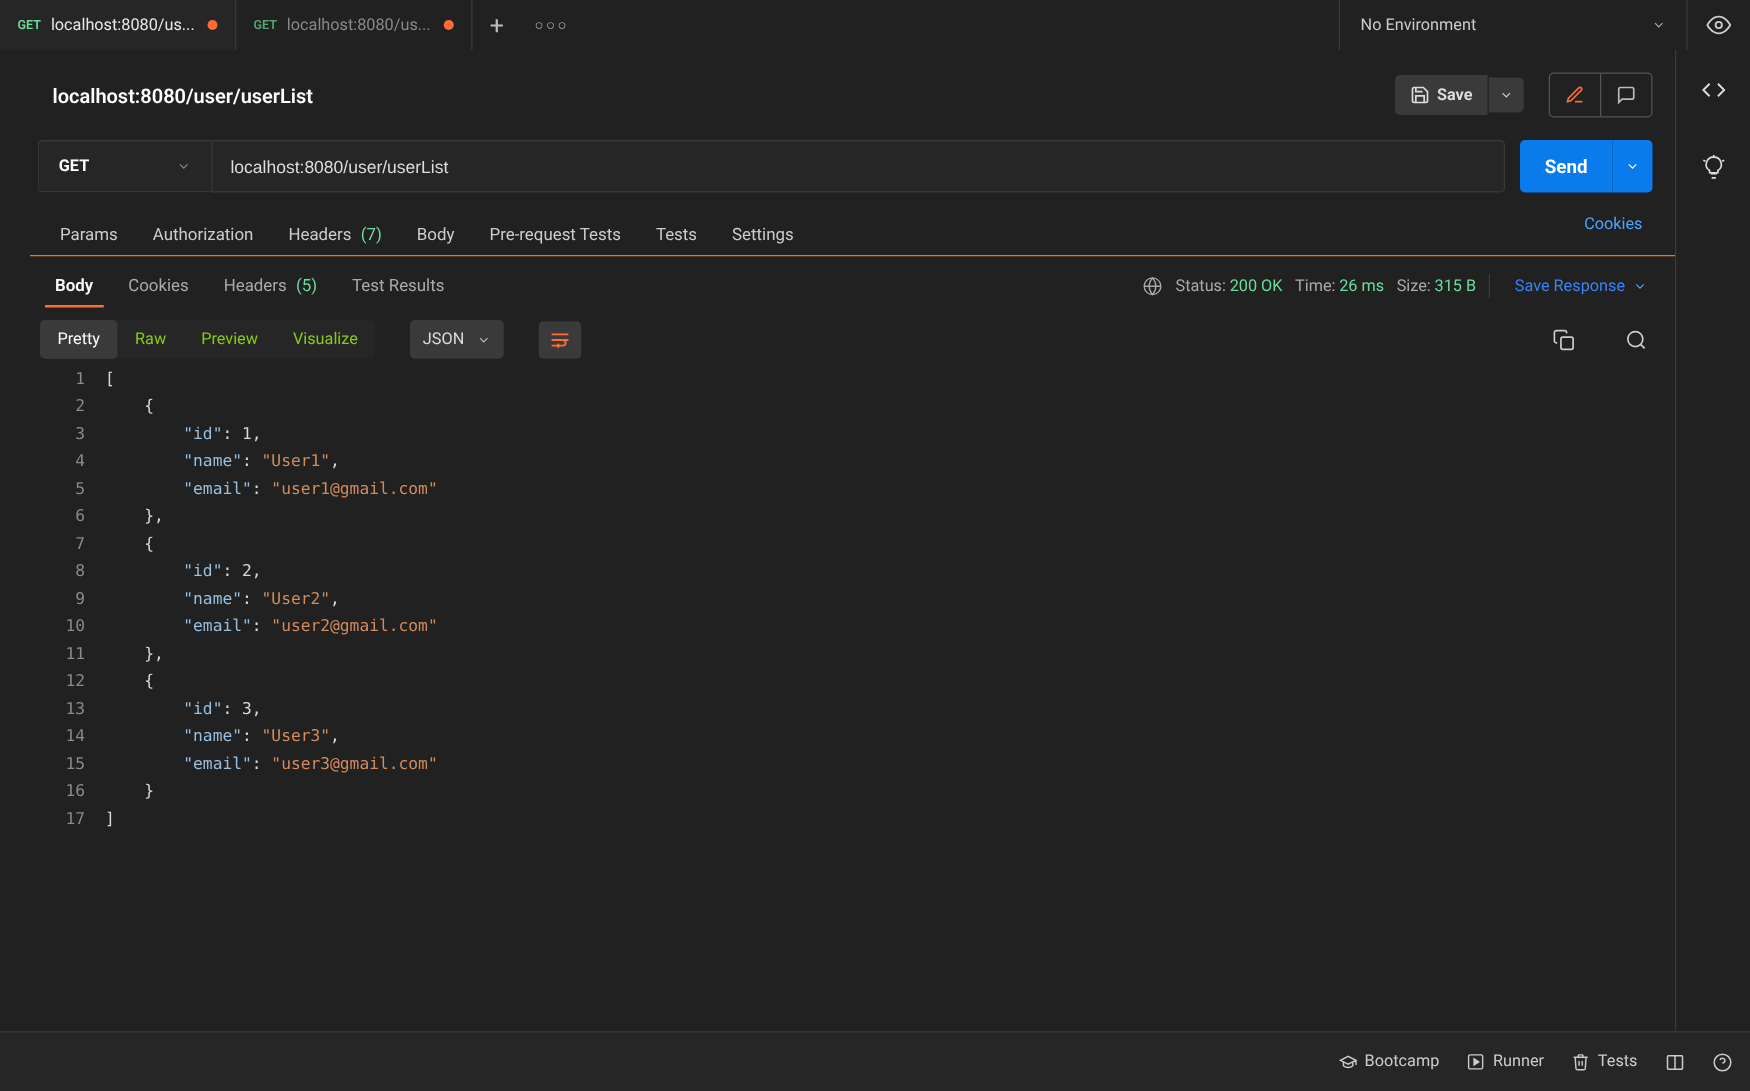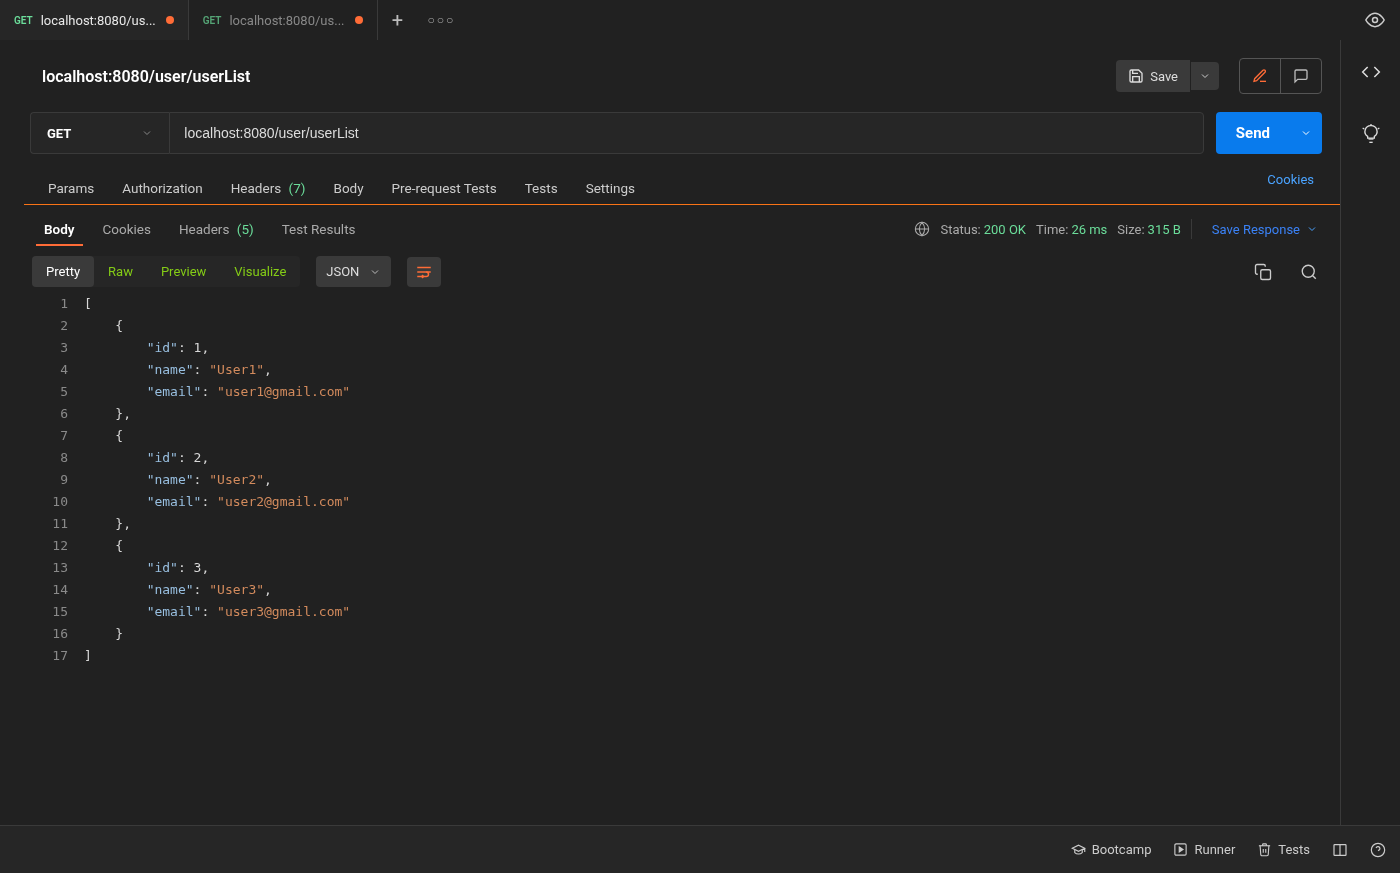--- a/index.html
+++ b/index.html
@@ -42,21 +42,21 @@
 .right-rail .rail-btn { margin-bottom:42px; cursor:pointer; color:#ddd; }
 
 .title-row {
   display:flex; align-items:center; padding:18px 18px 18px 18px;
 }
 .title-row .req-title { font-size:16px; font-weight:600; color:#fff; }
 .title-row .spacer { flex:1; }
 .savewrap { display:flex; align-items:center; }
 .save-btn {
   background:#3a3a3a; border-radius:4px 0 0 4px; display:flex; align-items:center;
-  padding:8px 12px; color:#ddd; font-weight:400; font-size:13px; cursor:pointer;
+  padding:8px 12px; color:#ddd; font-weight:700; font-size:13px; cursor:pointer;
 }
 .save-btn svg { margin-right:6px; }
 .save-drop { background:#3a3a3a; border-radius:0 4px 4px 0; padding:8px 8px; margin-left:1px; cursor:pointer; }
 .actionwrap {
   margin-left:20px; display:flex; border:1px solid #555; border-radius:4px;
 }
 .actionwrap .aw-btn { padding:9px 12px; cursor:pointer; }
 .actionwrap .aw-btn.active svg { stroke:#ff6c37; }
 .actionwrap .aw-btn + .aw-btn { border-left:1px solid #555; }
 
@@ -88,21 +88,21 @@
 .resp-tabs .rt2.active::after { content:""; position:absolute; left:6px; right:6px; bottom:-1px; height:2px; background:#ff6c37; }
 .resp-tabs .rt2 .count { color:#6BDD9A; margin-left:4px; }
 .resp-tabs .spacer { flex:1; }
 .resp-meta { display:flex; align-items:center; color:#ccc; gap:10px; padding-right:16px; }
 .resp-meta .globe { color:#aaa; }
 .resp-meta .ml { color:#aaa; }
 .resp-meta .mv { color:#6BDD9A; margin-left:3px; }
 .resp-meta .save-resp { color:#3b82f6; cursor:pointer; display:flex; align-items:center; gap:6px; margin-left:10px; }
 .resp-meta .sep { width:1px; height:20px; background:#3a3a3a; }
 
-.view-row { display:flex; align-items:center; padding:10px 16px 0 8px; gap:16px; }
+.view-row { display:flex; align-items:center; padding:10px 16px 0 8px; gap:28px; }
 .seg { display:flex; background:#262626; border-radius:4px; }
 .seg .sb { padding:8px 14px; color:#84cc16; cursor:pointer; }
 .seg .sb.active { background:#3a3a3a; color:#fff; border-radius:4px; }
 .fmt-select { background:#3a3a3a; border-radius:4px; padding:8px 10px; display:flex; align-items:center; gap:10px; color:#ddd; cursor:pointer; }
 .wrap-btn { background:#3a3a3a; border-radius:4px; padding:6px 8px; cursor:pointer; }
 .view-row .spacer { flex:1; }
 .view-row .vrbtn { cursor:pointer; padding:6px; }
 
 .editor { display:flex; padding-top:6px; }
 .gutter { width:60px; text-align:right; padding-right:16px; color:#8a8a8a; font-family:Menlo,Consolas,monospace; font-size:13px; line-height:22px; }
@@ -131,20 +131,28 @@
     <span class="dot"></span>
   </div>
   <div class="tab inactive">
     <span class="method">GET</span>
     <span class="tab-title">localhost:8080/us...</span>
     <span class="dot"></span>
   </div>
   <div class="plusbtn">+</div>
   <div class="more">○○○</div>
   <div class="spacer"></div>
+  <div class="env-select">
+    <span>No Environment</span>
+    <span class="chev">
+      <svg width="12" height="12" viewBox="0 0 24 24" fill="none" stroke="#aaa" stroke-width="2">
+          <polyline points="6 9 12 15 18 9"></polyline>
+        </svg>
+    </span>
+  </div>
   <div class="eye-btn">
     <svg width="20" height="20" viewBox="0 0 24 24" fill="none" stroke="#ccc" stroke-width="1.8">
         <path d="M1 12s4-8 11-8 11 8 11 8-4 8-11 8-11-8-11-8z"></path>
         <circle cx="12" cy="12" r="3"></circle>
       </svg>
   </div>
 </div>
 
 <div class="main">
  <div class="work">

